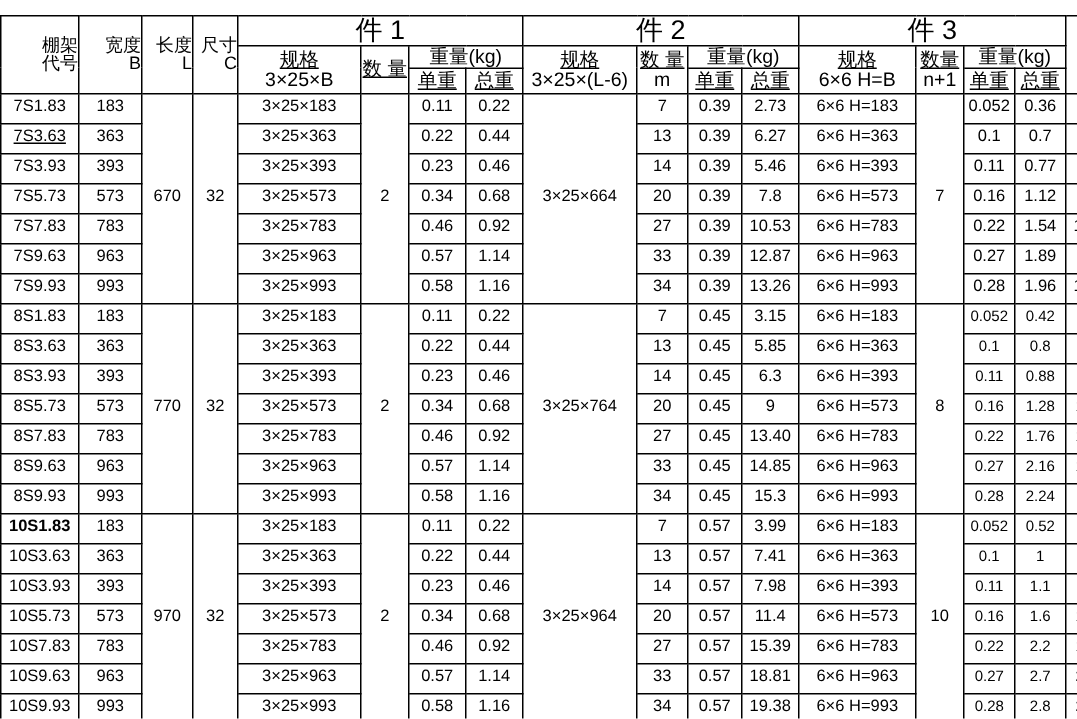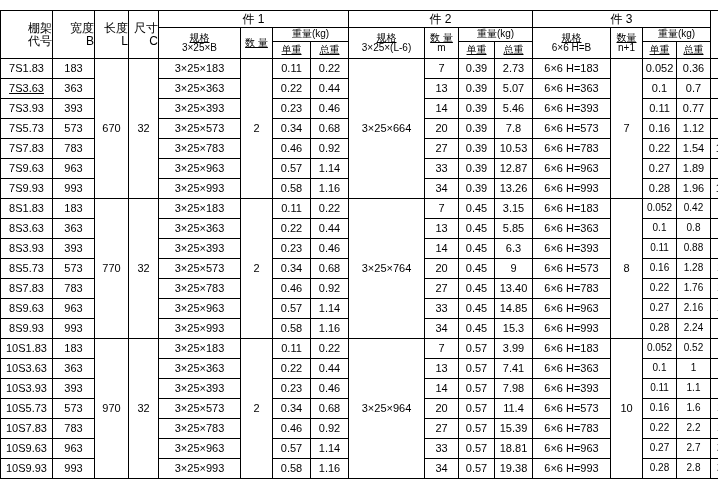--- a/index.html
+++ b/index.html
@@ -3,22 +3,22 @@
 <meta charset="utf-8">
 <style>
   html,body{margin:0;padding:0;background:#fff;}
   body{width:718px;height:479px;font-family:"Liberation Sans","DejaVu Sans",sans-serif;color:#000;}
   table{border-collapse:collapse;table-layout:fixed;width:718px;height:479px;}
   td,th{border:1px solid #000;padding:0;text-align:center;vertical-align:middle;font-weight:normal;font-size:11px;line-height:1.05;}
   .hdr{font-size:12px;text-align:right;}
   .small{font-size:10px;}
   .unit{font-size:9px;text-align:right;padding-right:3px;border:none;}
   .nb{border:none;}
-  .grp{font-size:12px;}
-  .sub{font-size:10px;}
+  .grp{font-size:18px;}
+  .sub{font-size:13px;}
   .u{ text-decoration:underline; }
   .cellpad{padding:0 0;}
 </style>
 </head>
 <body>
 
 <table>
   <colgroup>
     <col style="width:52px">
     <col style="width:42px">
@@ -92,21 +92,21 @@
         <td>3.31</td>
       </tr>
       <tr>
         <td class="cellpad" style="height:19px;text-decoration:underline;">7S3.63</td>
         <td>363</td>
         <td>3×25×363</td>
         <td>0.22</td>
         <td>0.44</td>
         <td>13</td>
         <td>0.39</td>
-        <td>5.07</td>
+        <td>6.27</td>
         <td>6×6 H=363</td>
         <td>0.1</td>
         <td>0.7</td>
         <td>6.21</td>
       </tr>
       <tr>
         <td class="cellpad" style="height:19px;">7S3.93</td>
         <td>393</td>
         <td>3×25×393</td>
         <td>0.23</td>
@@ -272,21 +272,21 @@
         <td>1.16</td>
         <td>34</td>
         <td>0.45</td>
         <td>15.3</td>
         <td>6×6 H=993</td>
         <td class="small">0.28</td>
         <td class="small">2.24</td>
         <td class="small">18.7</td>
       </tr>
       <tr>
-        <td class="cellpad" style="height:19px;">10S1.83</td>
+        <td class="cellpad" style="height:19px;font-weight:bold;">10S1.83</td>
         <td>183</td>
         <td rowspan="7">970</td>
         <td rowspan="7">32</td>
         <td>3×25×183</td>
         <td rowspan="7">2</td>
         <td>0.11</td>
         <td>0.22</td>
         <td rowspan="7">3×25×964</td>
         <td>7</td>
         <td>0.57</td>

